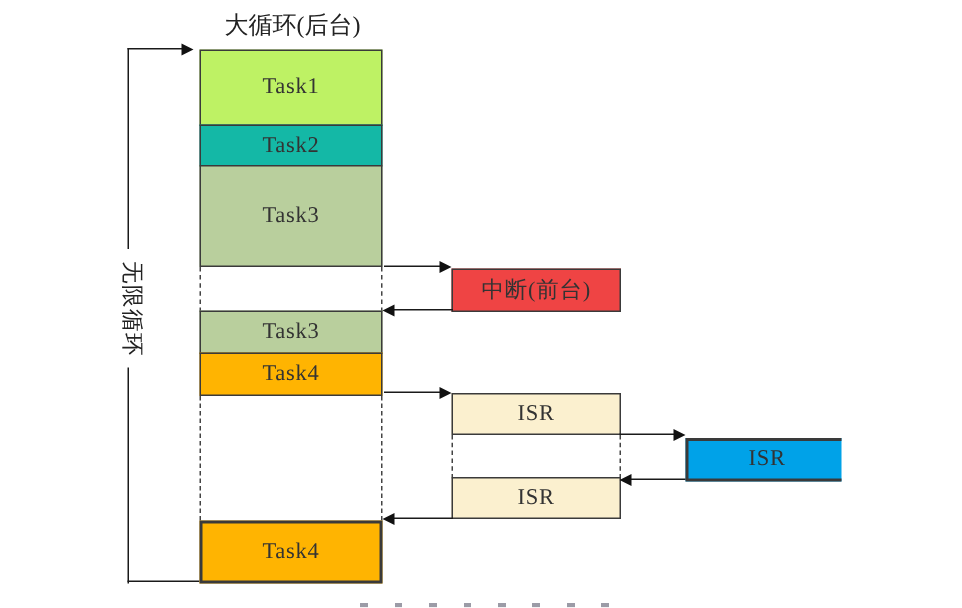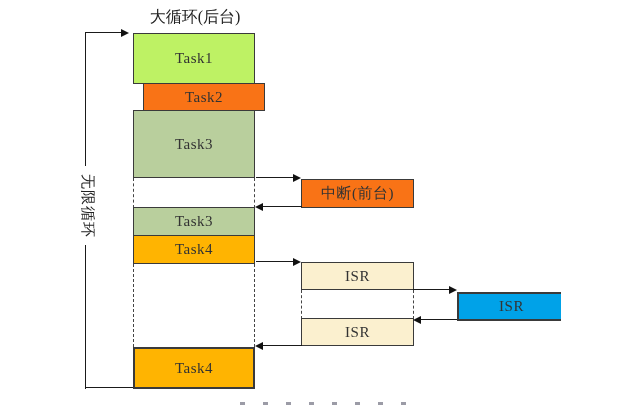--- a/index.html
+++ b/index.html
@@ -43,39 +43,39 @@
   <div class="vline" style="left:85px;top:32px;height:134px;"></div>
   <div class="vline" style="left:85px;top:245px;height:144px;"></div>
   <div class="hline" style="left:85px;top:32px;width:37px;"></div>
   <div class="arrow-right" style="left:121px;top:29px;"></div>
   <div class="hline" style="left:85px;top:387px;width:48px;"></div>
   <div class="rot-label">无限循环</div>
 
   <div class="box" style="left: 133px; top: 33px; width: 122px; height: 51px; background-color: #bef264;">
     <span>Task1</span>
   </div>
-  <div class="box" style="left: 143px; top: 83px; width: 122px; height: 28px; background-color: #f97316; align-items: center;">
+  <div class="box" style="left: 133px; top: 83px; width: 122px; height: 28px; background-color: #14b8a6; align-items: center;">
     <span>Task2</span>
   </div>
   <div class="box" style="left: 133px; top: 110px; width: 122px; height: 68px; background-color: rgb(185, 207, 157);">
     <span>Task3</span>
   </div>
   <div class="gapbox" style="left:133px;top:178px;width:122px;height:30px;"></div>
   <div class="box" style="left: 133px; top: 207px; width: 122px; height: 29px; background-color: rgb(185, 207, 157);">
     <span>Task3</span>
   </div>
   <div class="box" style="left: 133px; top: 235px; width: 122px; height: 29px; background-color: rgb(255, 180, 1);">
     <span>Task4</span>
   </div>
   <div class="gapbox" style="left:133px;top:264px;width:122px;height:83px;"></div>
   <div class="box" style="left: 133px; top: 347px; width: 122px; height: 42px; border-width: 2px; background-color: rgb(255, 180, 1);">
     <span>Task4</span>
   </div>
 
-  <div class="box" style="left: 301px; top: 179px; width: 113px; height: 29px; background-color: #f97316;">
+  <div class="box" style="left: 301px; top: 179px; width: 113px; height: 29px; background-color: #ef4444;">
     <span>中断(前台)</span>
   </div>
   <div class="hline" style="left:256px;top:177px;width:40px;"></div>
   <div class="arrow-right" style="left:293px;top:174px;"></div>
   <div class="hline" style="left:262px;top:206px;width:40px;"></div>
   <div class="arrow-left" style="left:255px;top:203px;"></div>
 
   <div class="box" style="left: 301px; top: 262px; width: 113px; height: 28px; background-color: rgb(251, 240, 207);">
     <span>ISR</span>
   </div>

